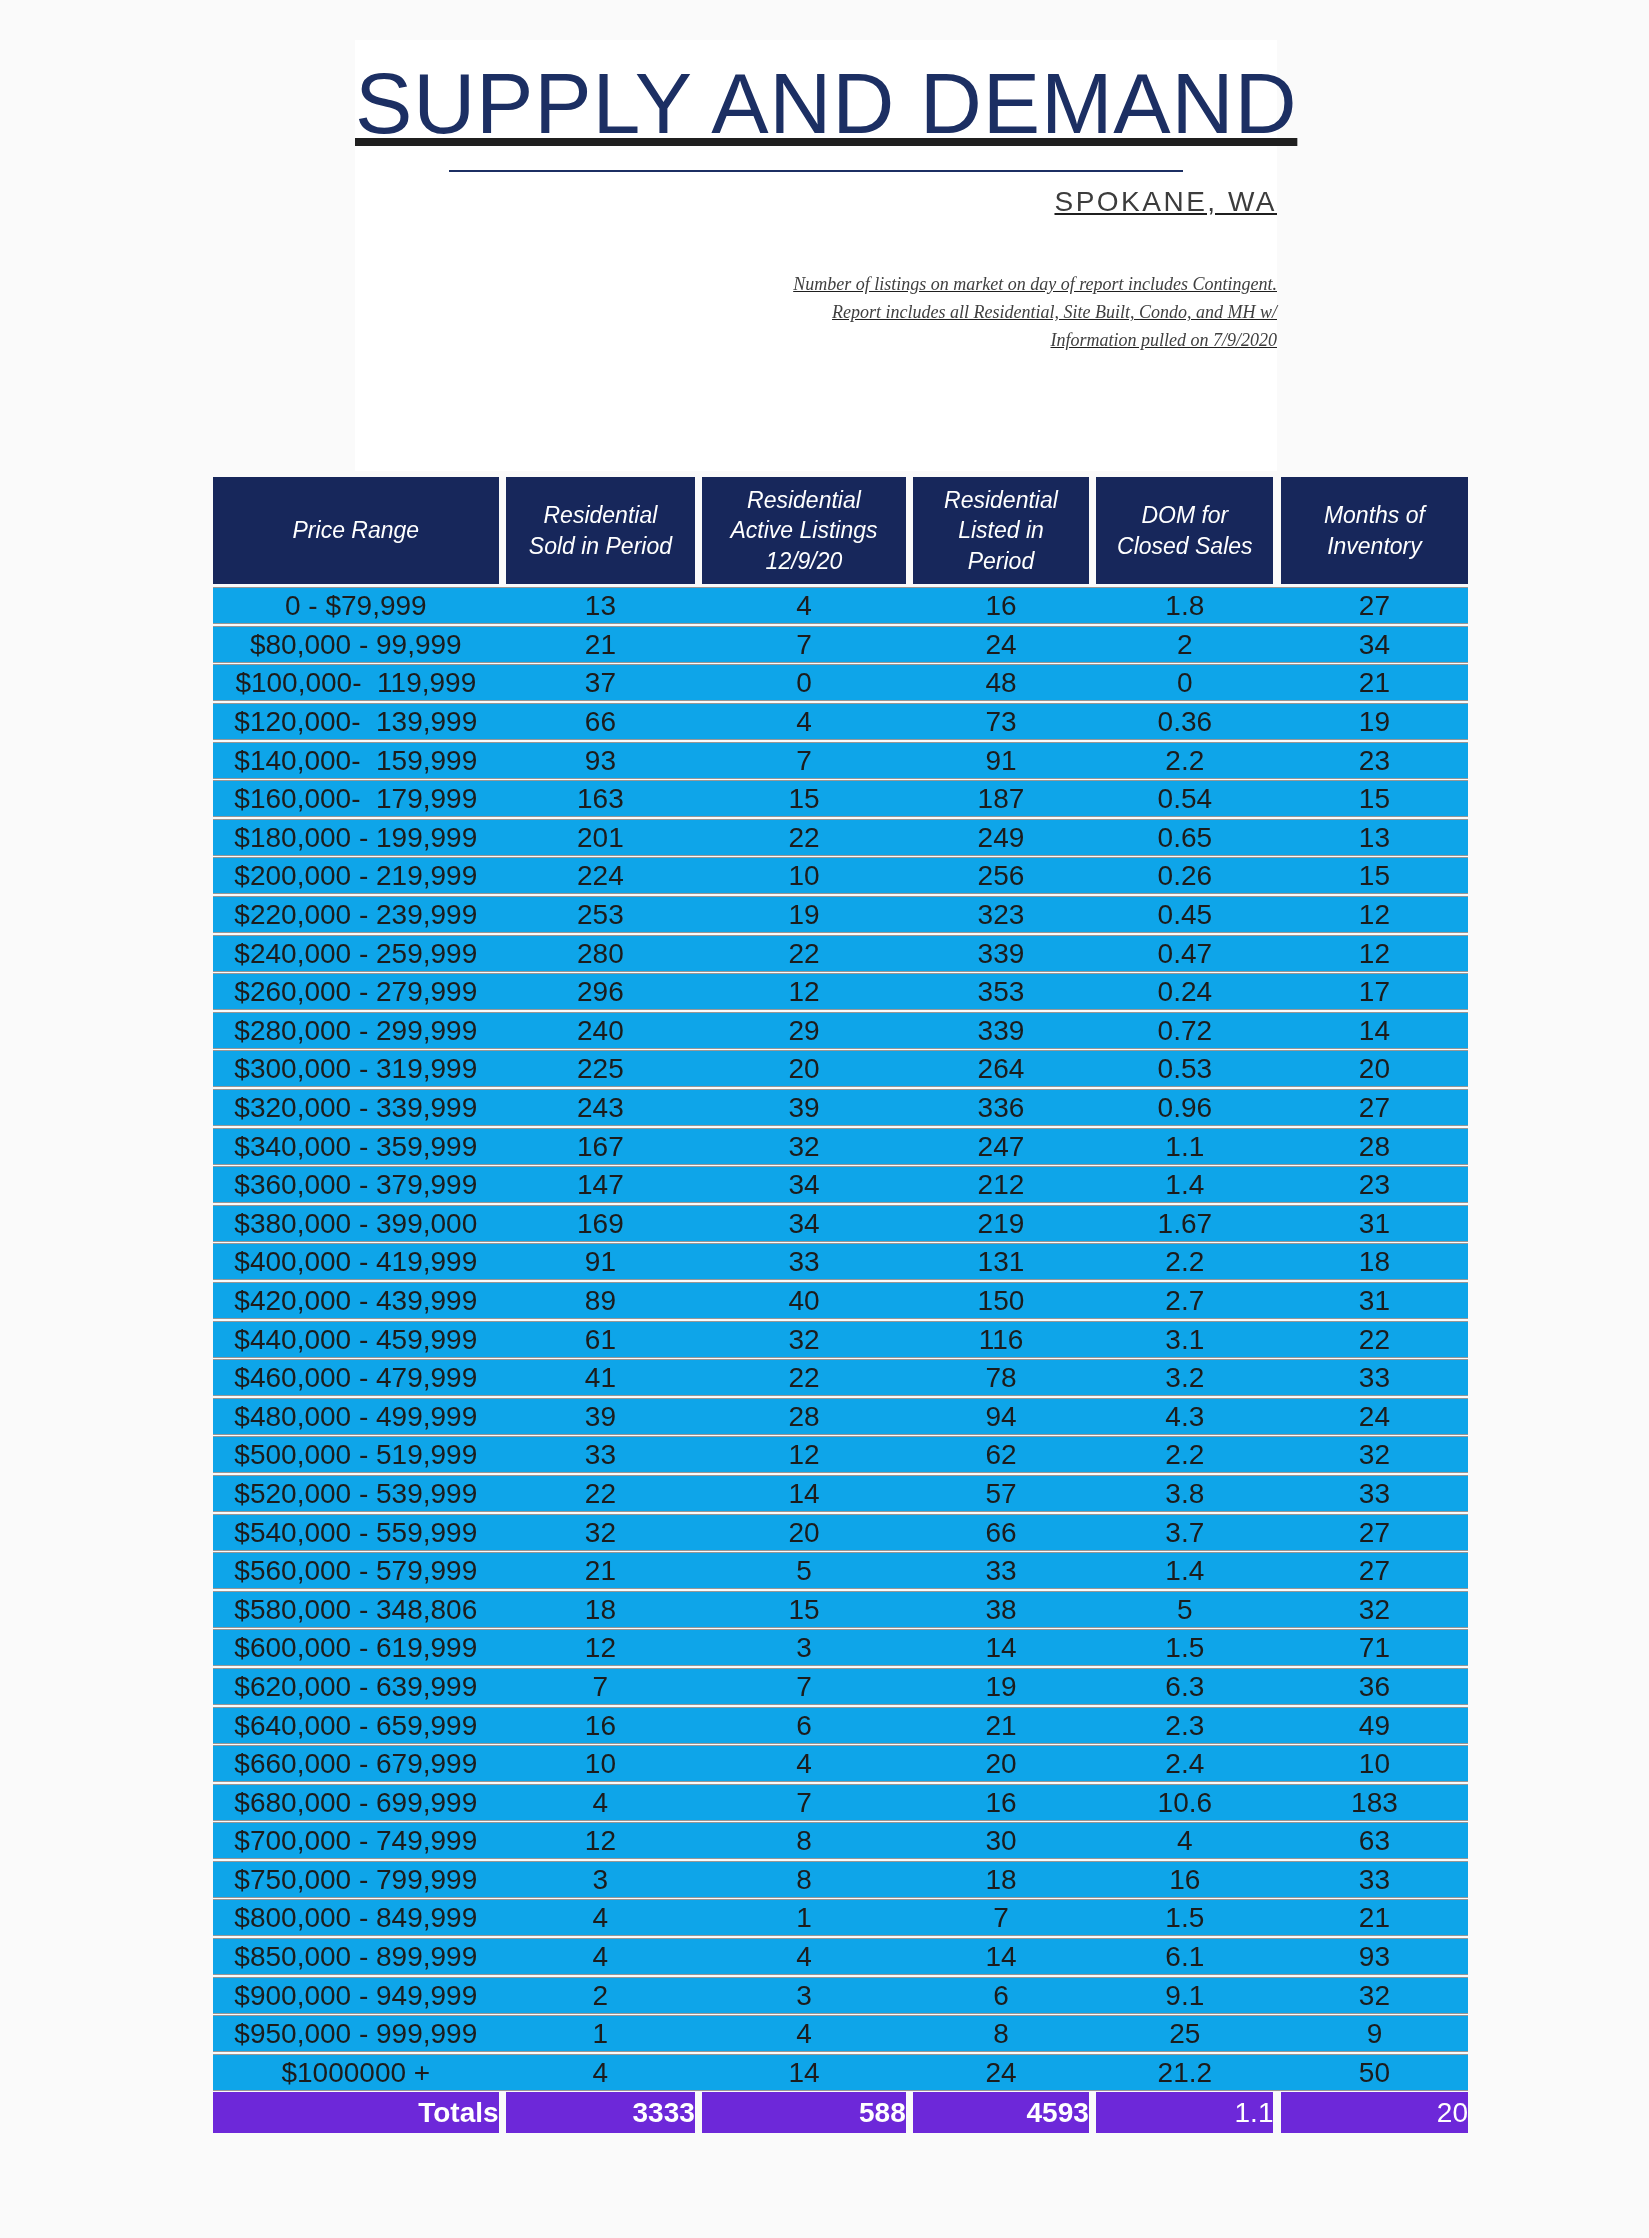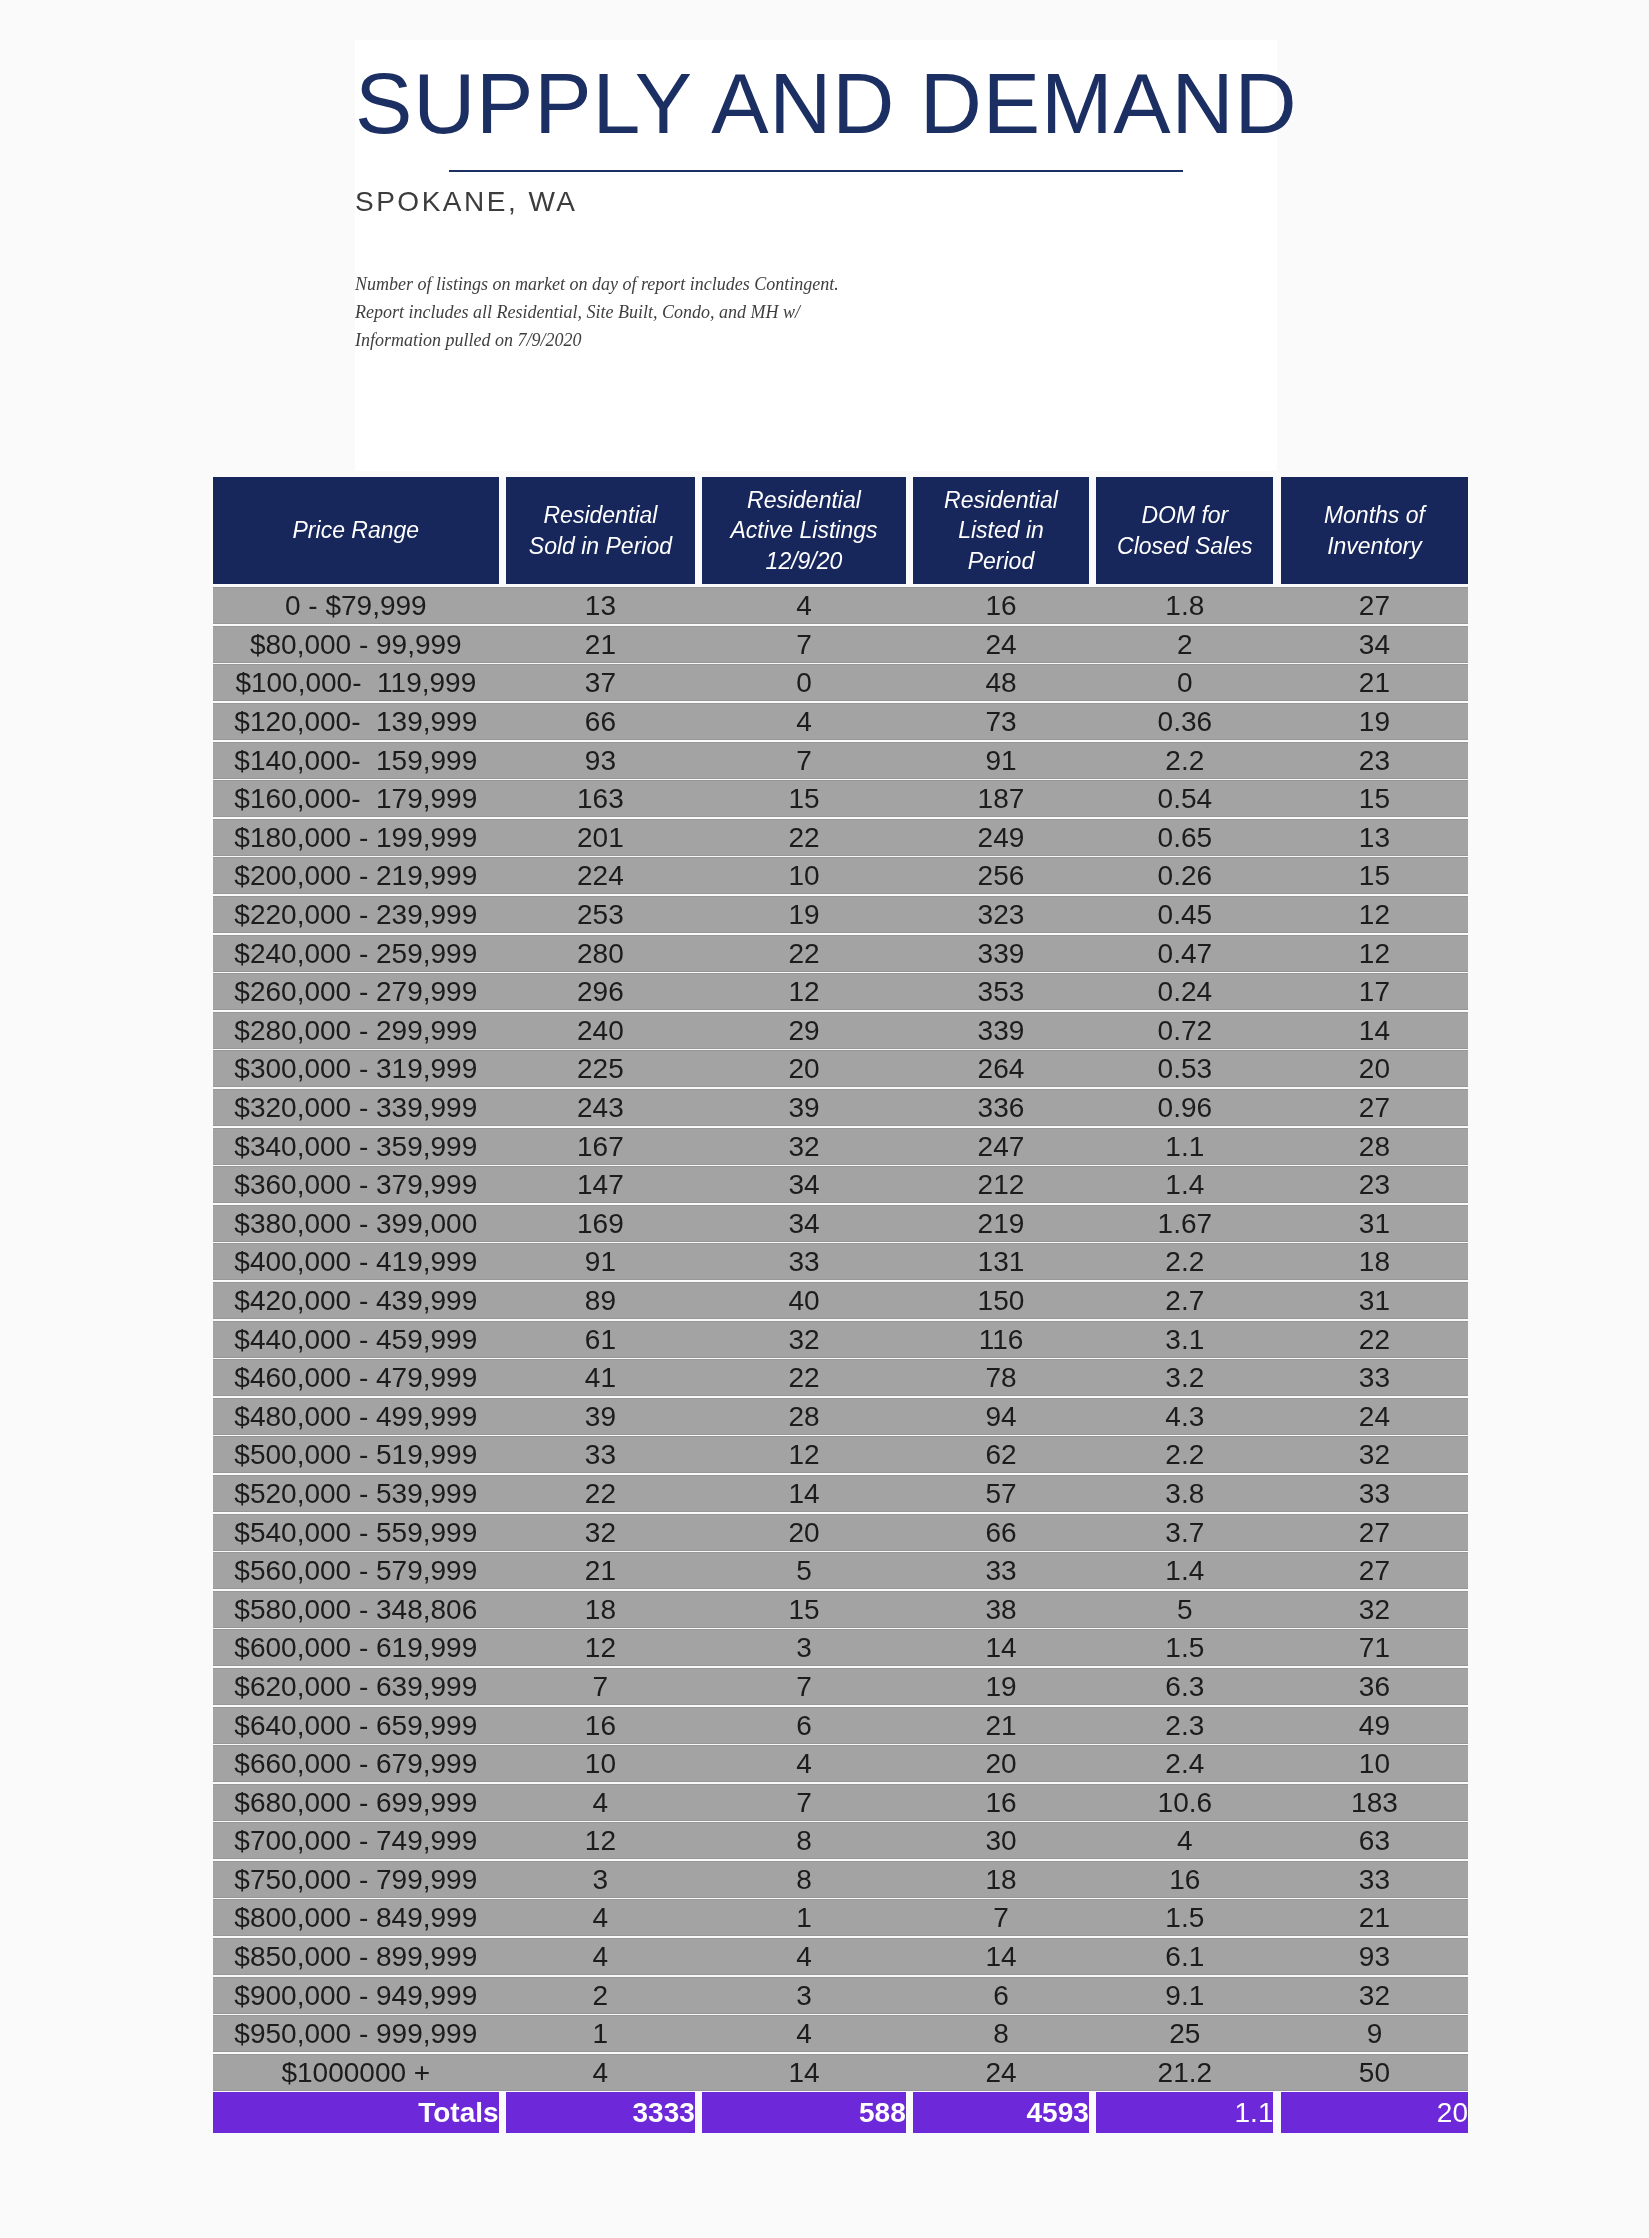--- a/index.html
+++ b/index.html
@@ -7,21 +7,22 @@
     width:1650px;height:2239px;position:relative;
     background:#fafafa;
     font-family:"Liberation Sans", sans-serif;
     color:#1f1f1f;
     overflow:hidden;
   }
   
   .title-card{
     position:absolute;left:355px;top:40px;width:922px;height:431px;
     background:#ffffff;
-    text-align:left;
+    text-align:right;
+    text-decoration:underline;
   }
   .main-title{
     margin:0;padding-top:18px;
     font-size:86px;font-weight:400;letter-spacing:0.8px;
     color:#1c2f63;line-height:1.05;
     white-space:nowrap;
   }
   .title-underline{
     width:734px;height:2.5px;background:#1c2f63;border:0;
     margin:21.4px auto 0 auto;
@@ -58,21 +59,21 @@
     height:107px;
     display:flex;flex-direction:column;align-items:center;justify-content:center;
     font-style:italic;font-size:23px;line-height:1.32;
     text-align:center;
   }
   .tbody{margin-top:3.3px;}
   .row{
     border-top:1.6px solid #979797;
     border-bottom:1.6px solid #979797;
     margin-bottom:1.6px;
-    background:#a3a3a3;
+    background:#0ea5e9;
   }
   .row .cell{
     line-height:35px;height:35px;
     font-size:28px;color:#1c1c1c;
     text-align:center;white-space:pre;
     overflow:hidden;
   }
   .totals{margin-top:0px;}
   .totals .cell{
     background:#6d28d9;color:#ffffff;

